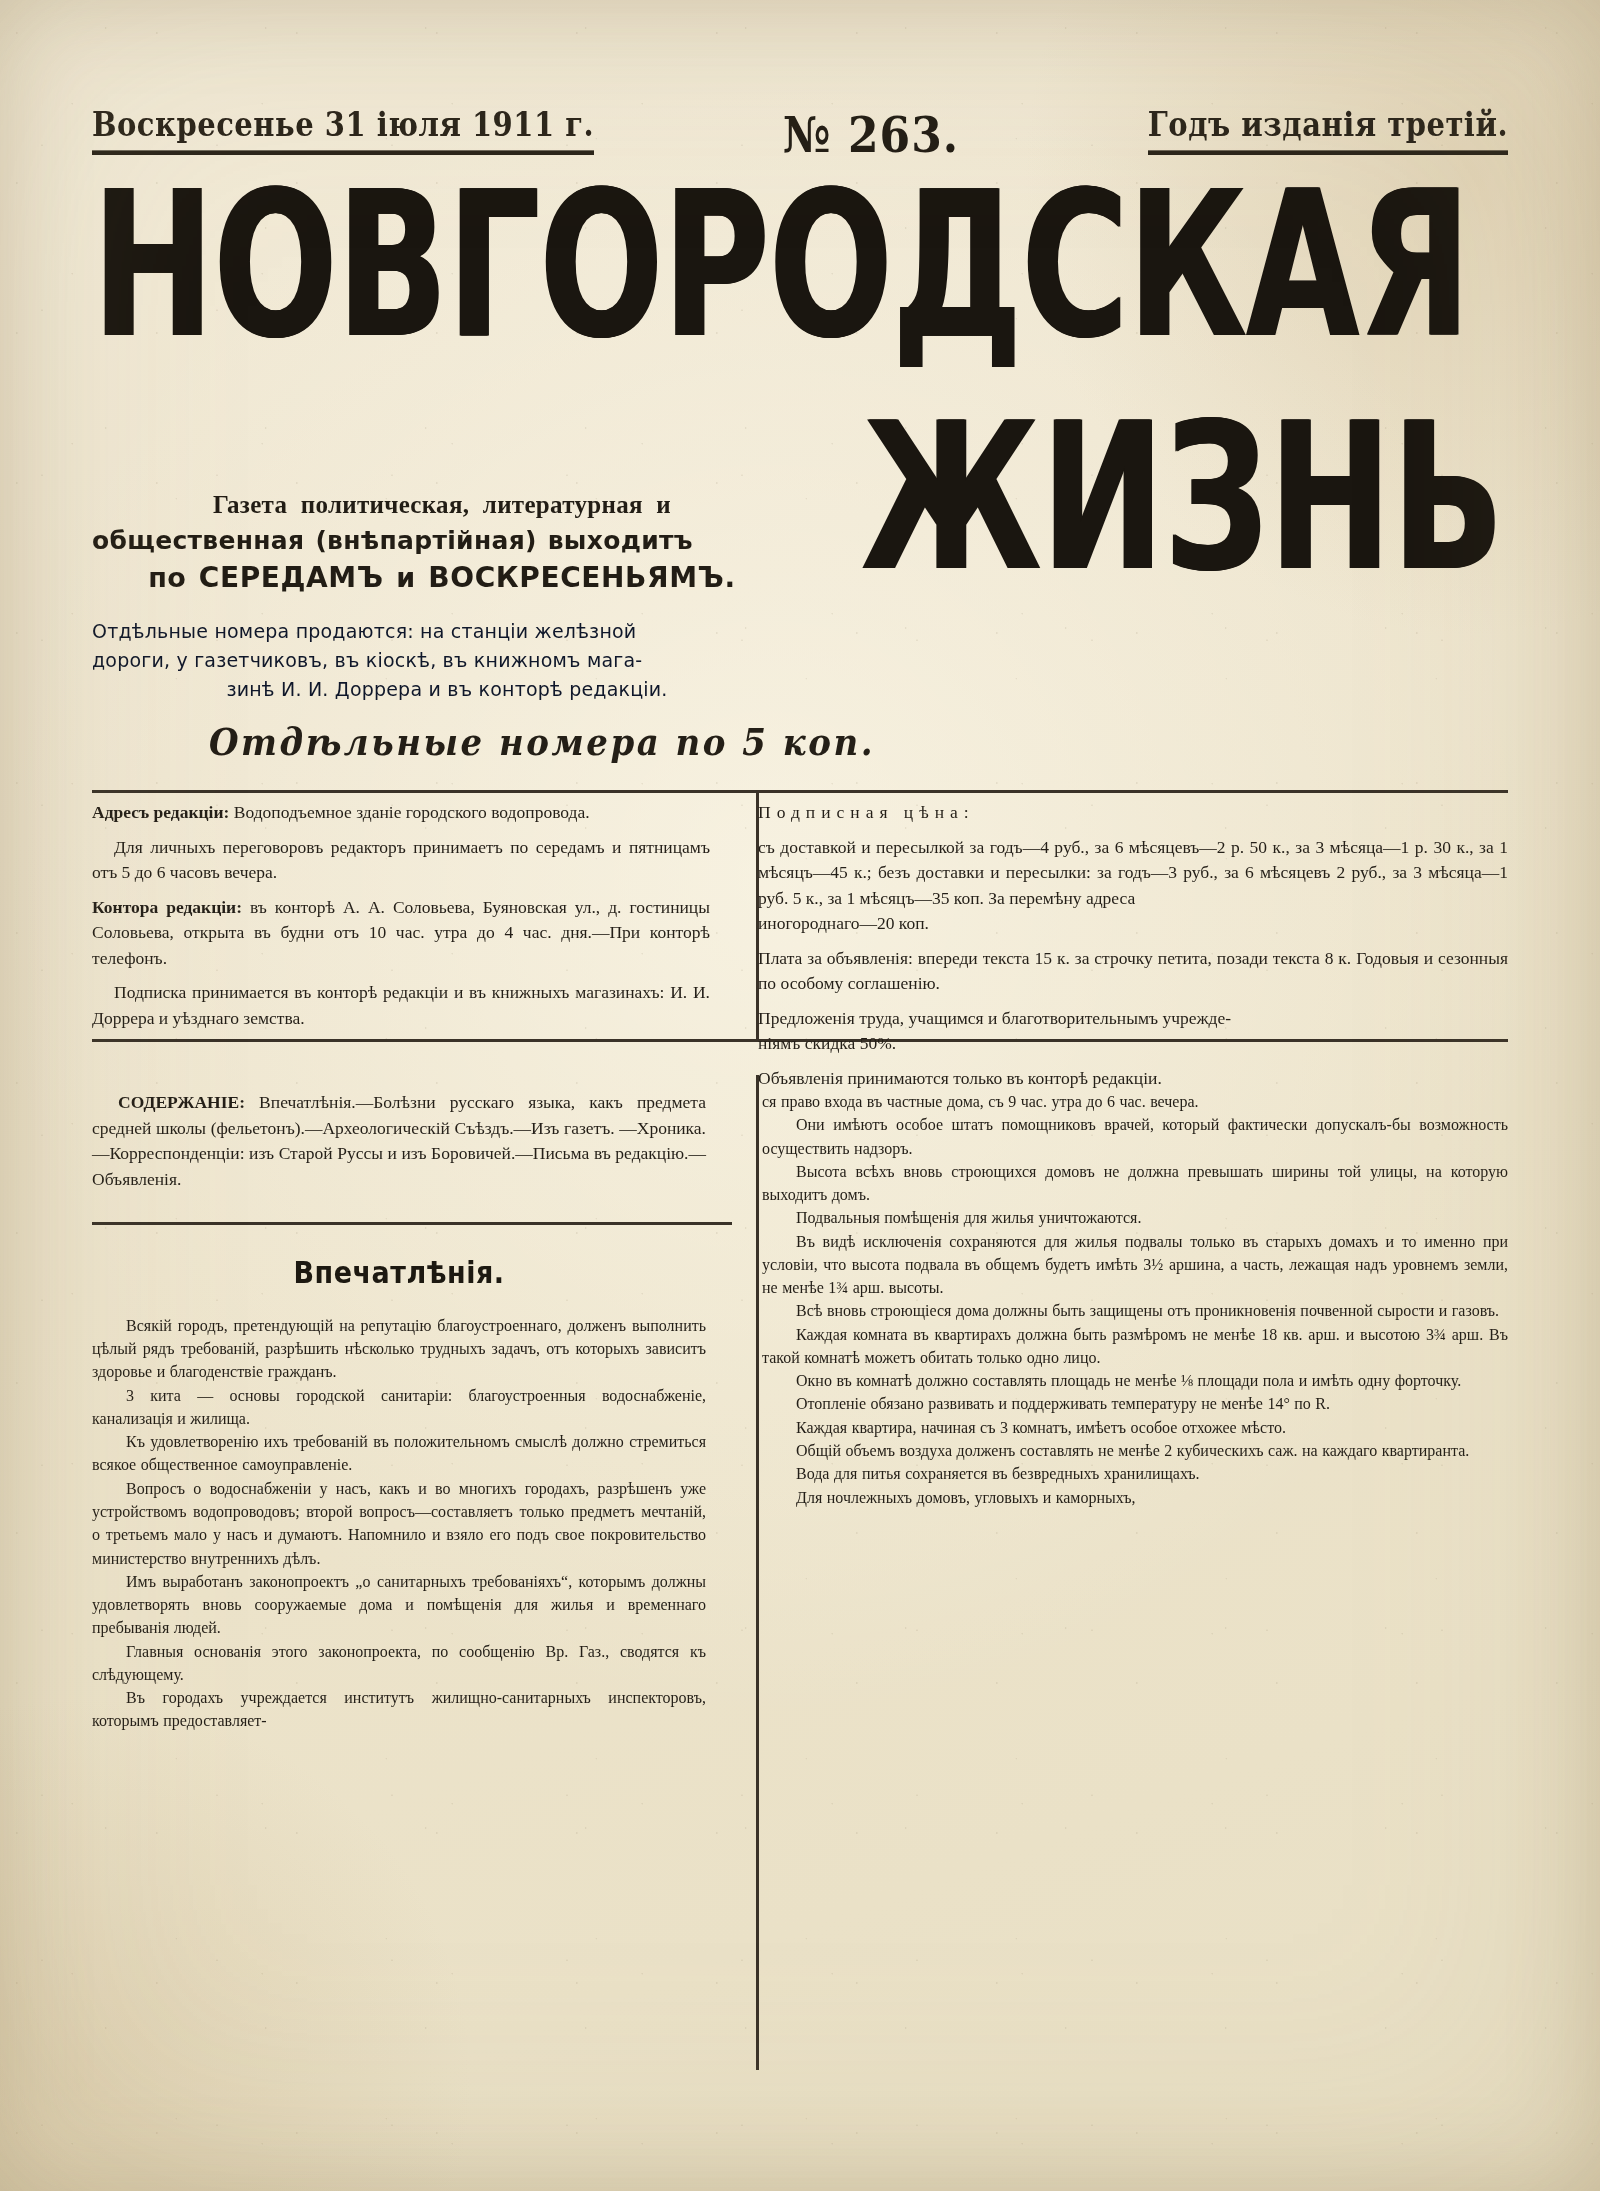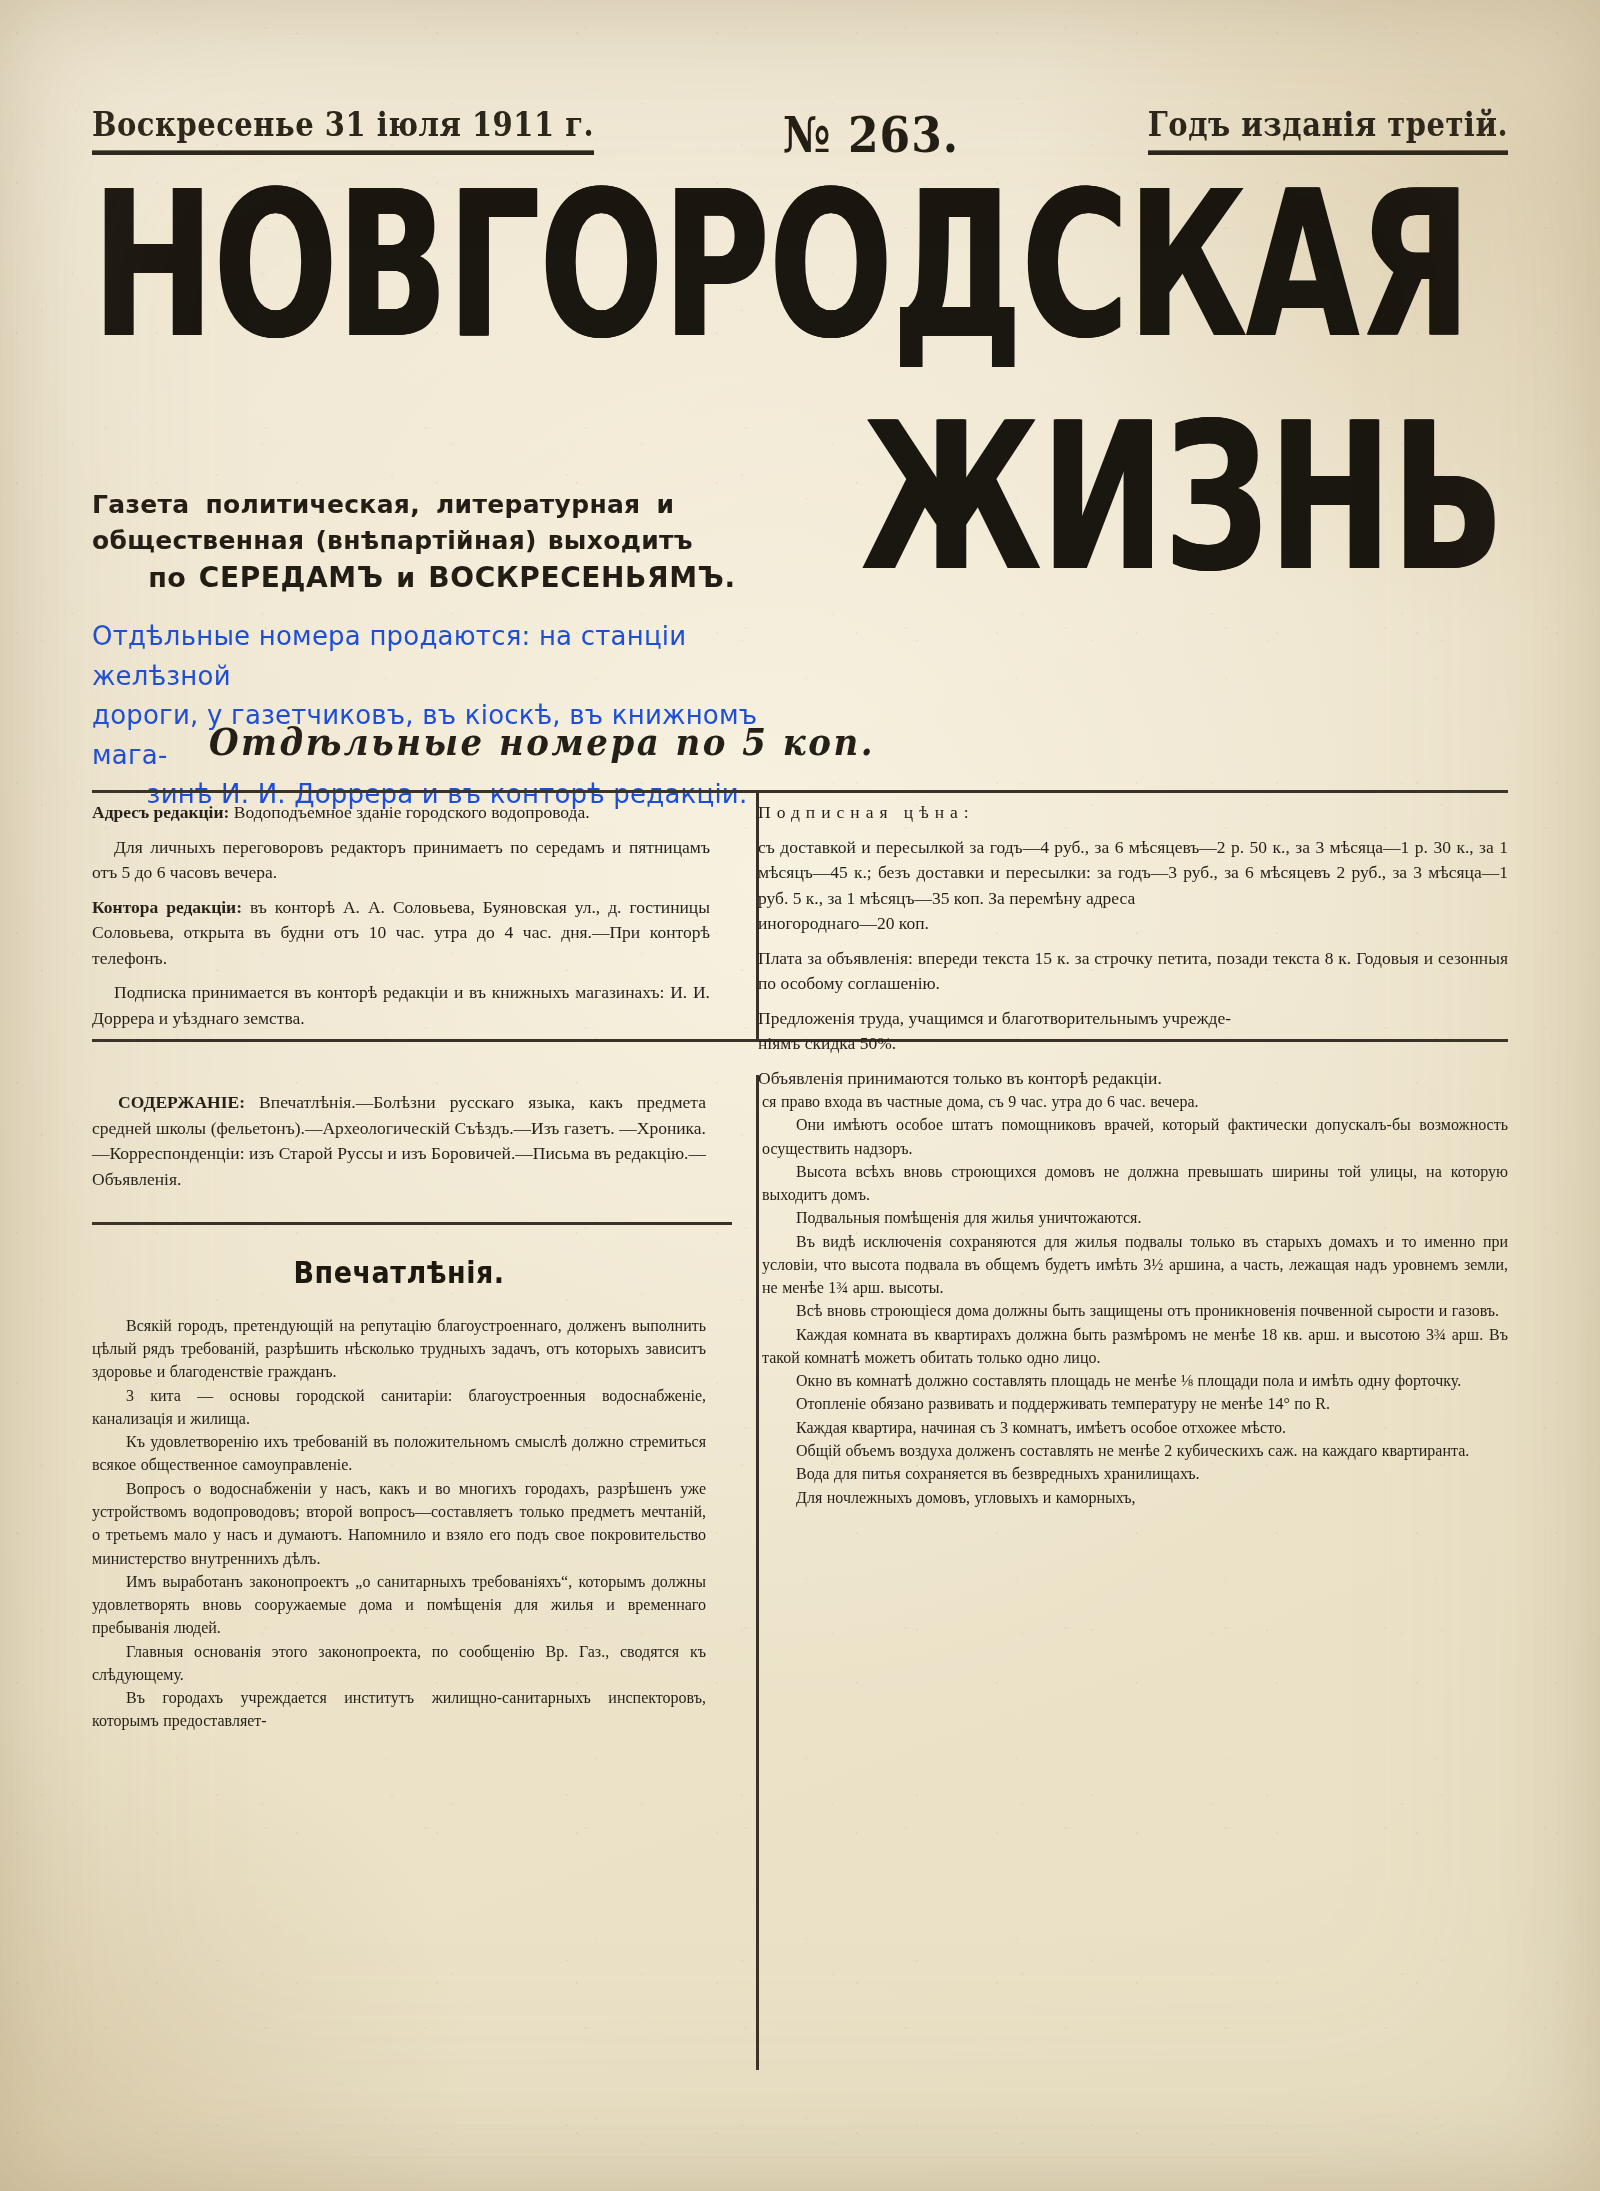--- a/index.html
+++ b/index.html
@@ -129,34 +129,34 @@
     width: 700px;
   }
   .sub-line {
     font-family: "DejaVu Sans", sans-serif;
     font-weight: bold;
     font-size: 25px;
     line-height: 1.42;
     color: #221d15;
     letter-spacing: 0.3px;
   }
-  .sub-line.l1 { text-align: left; word-spacing: 7px; }
+  .sub-line.l1 { text-align: center; word-spacing: 7px; font-family: Liberation Serif, serif; }
   .sub-line.l2 { text-align: left; word-spacing: 2px; }
   .sub-line.l3 { text-align: center; font-size: 27px; word-spacing: 3px; }
   .sub-line.l3 .caps { font-size: 28px; letter-spacing: 0.6px; }
 
   .sale-note {
     position: absolute;
     top: 617px;
     left: 92px;
     width: 710px;
     font-family: "DejaVu Sans", sans-serif;
-    font-size: 26px;
+    font-size: 19px;
     line-height: 1.52;
-    color: #1d4ed8;
+    color: #0f172a;
     letter-spacing: 0.2px;
   }
   .sale-note .r1 { display: block; }
   .sale-note .r2 { display: block; }
   .sale-note .r3 { display: block; text-align: center; }
 
   .price-script {
     position: absolute;
     top: 722px;
     left: 92px;

